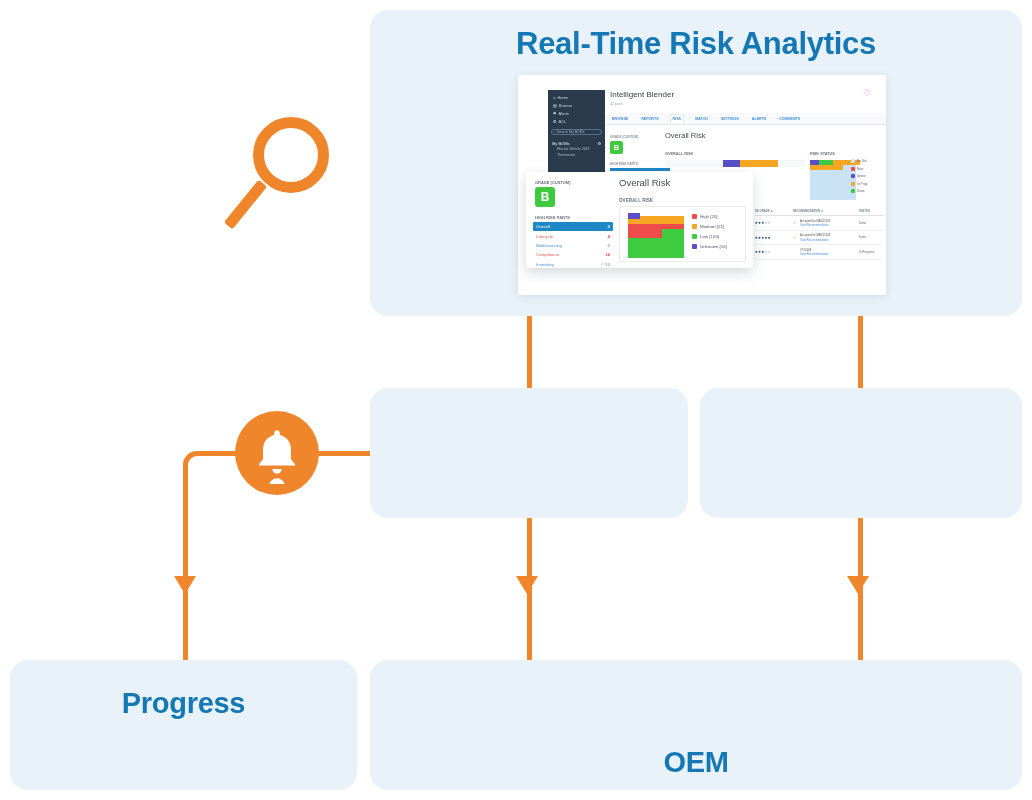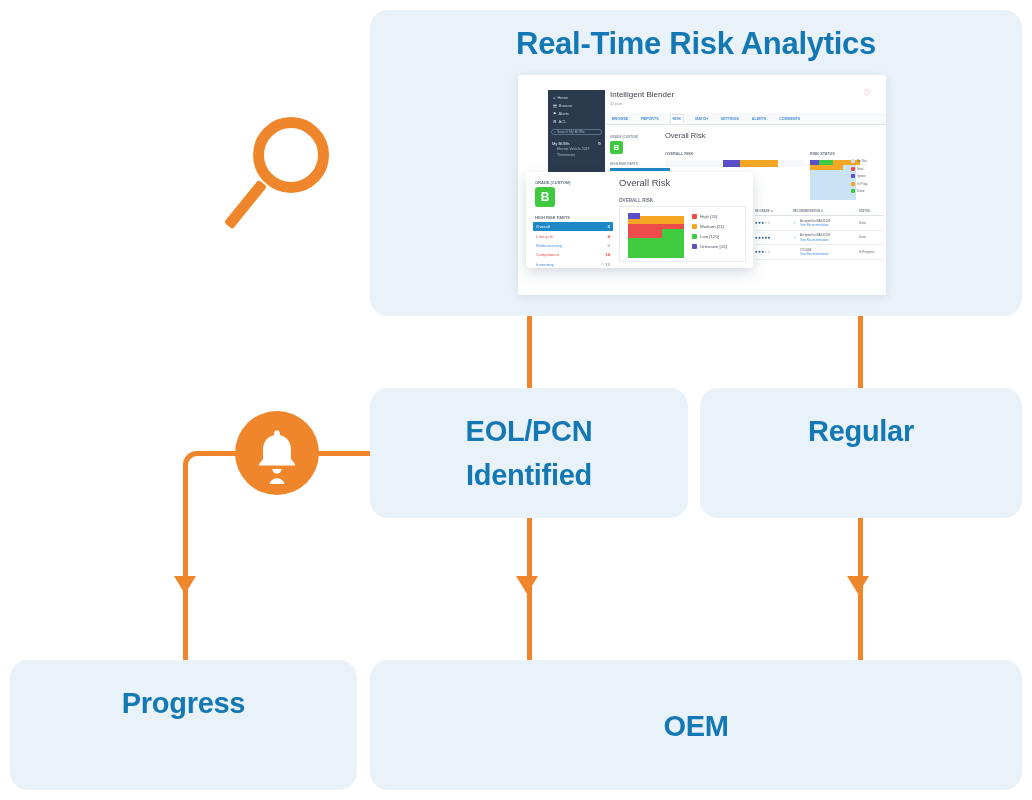--- a/index.html
+++ b/index.html
@@ -339,27 +339,22 @@
     </div>
   </div>
 
   <div class="mag-circle"></div>
   <div class="mag-handle"></div>
 
   <div class="vline" style="left:527px;top:316px;width:5px;height:72px;"></div>
   <div class="vline" style="left:858px;top:316px;width:5px;height:72px;"></div>
 
   <div class="box" style="left:370px;top:388px;width:318px;height:130px;"></div>
-  <div class="nlabel" style="left:370px;top:410px;width:318px;">
-    <span style="display:block">EOL/PCN</span>
-    <span style="display:block">Identified</span>
-  </div>
   <div class="box" style="left:700px;top:388px;width:322px;height:130px;"></div>
   <div class="nlabel" style="left:700px;top:410px;width:322px;">
-    <span style="display:block">Regular</span>
   </div>
 
   <div class="hline" style="left:196px;top:451px;width:174px;height:5px;"></div>
   <div class="corner" style="left:183px;top:451px;"></div>
   <div class="vline" style="left:183px;top:464px;width:5px;height:196px;"></div>
   <div class="arrowhead" style="left:174px;top:576px;"></div>
   <div class="bell">
     <svg viewBox="0 0 24 24">
       <path d="M12 3.2c-.6 0-1.1.5-1.1 1.1v.7C8.3 5.6 6.6 7.8 6.6 10.4v3.9L5 16.4v.4h14v-.4l-1.6-2.1v-3.9c0-2.6-1.7-4.8-4.3-5.4v-.7c0-.6-.5-1.1-1.1-1.1z" fill="#fff"></path>
       <path d="M10.2 18.2a1.8 1.8 0 0 0 3.6 0z" fill="#fff"></path>
@@ -370,17 +365,17 @@
   <div class="vline" style="left:527px;top:518px;width:5px;height:142px;"></div>
   <div class="arrowhead" style="left:516px;top:576px;"></div>
   <div class="vline" style="left:858px;top:518px;width:5px;height:142px;"></div>
   <div class="arrowhead" style="left:847px;top:576px;"></div>
 
   <div class="box" style="left:10px;top:660px;width:347px;height:130px;"></div>
   <div class="nlabel" style="left:10px;top:682px;width:347px;">
     <span style="display:block">Progress</span>
   </div>
   <div class="box" style="left:370px;top:660px;width:652px;height:130px;"></div>
-  <div class="nlabel" style="left:370px;top:705px;width:652px;">
+  <div class="nlabel" style="left:370px;top:741px;width:652px;">
     <span style="display:block">OEM</span>
   </div>
 
 </div>
 
 </body></html>

